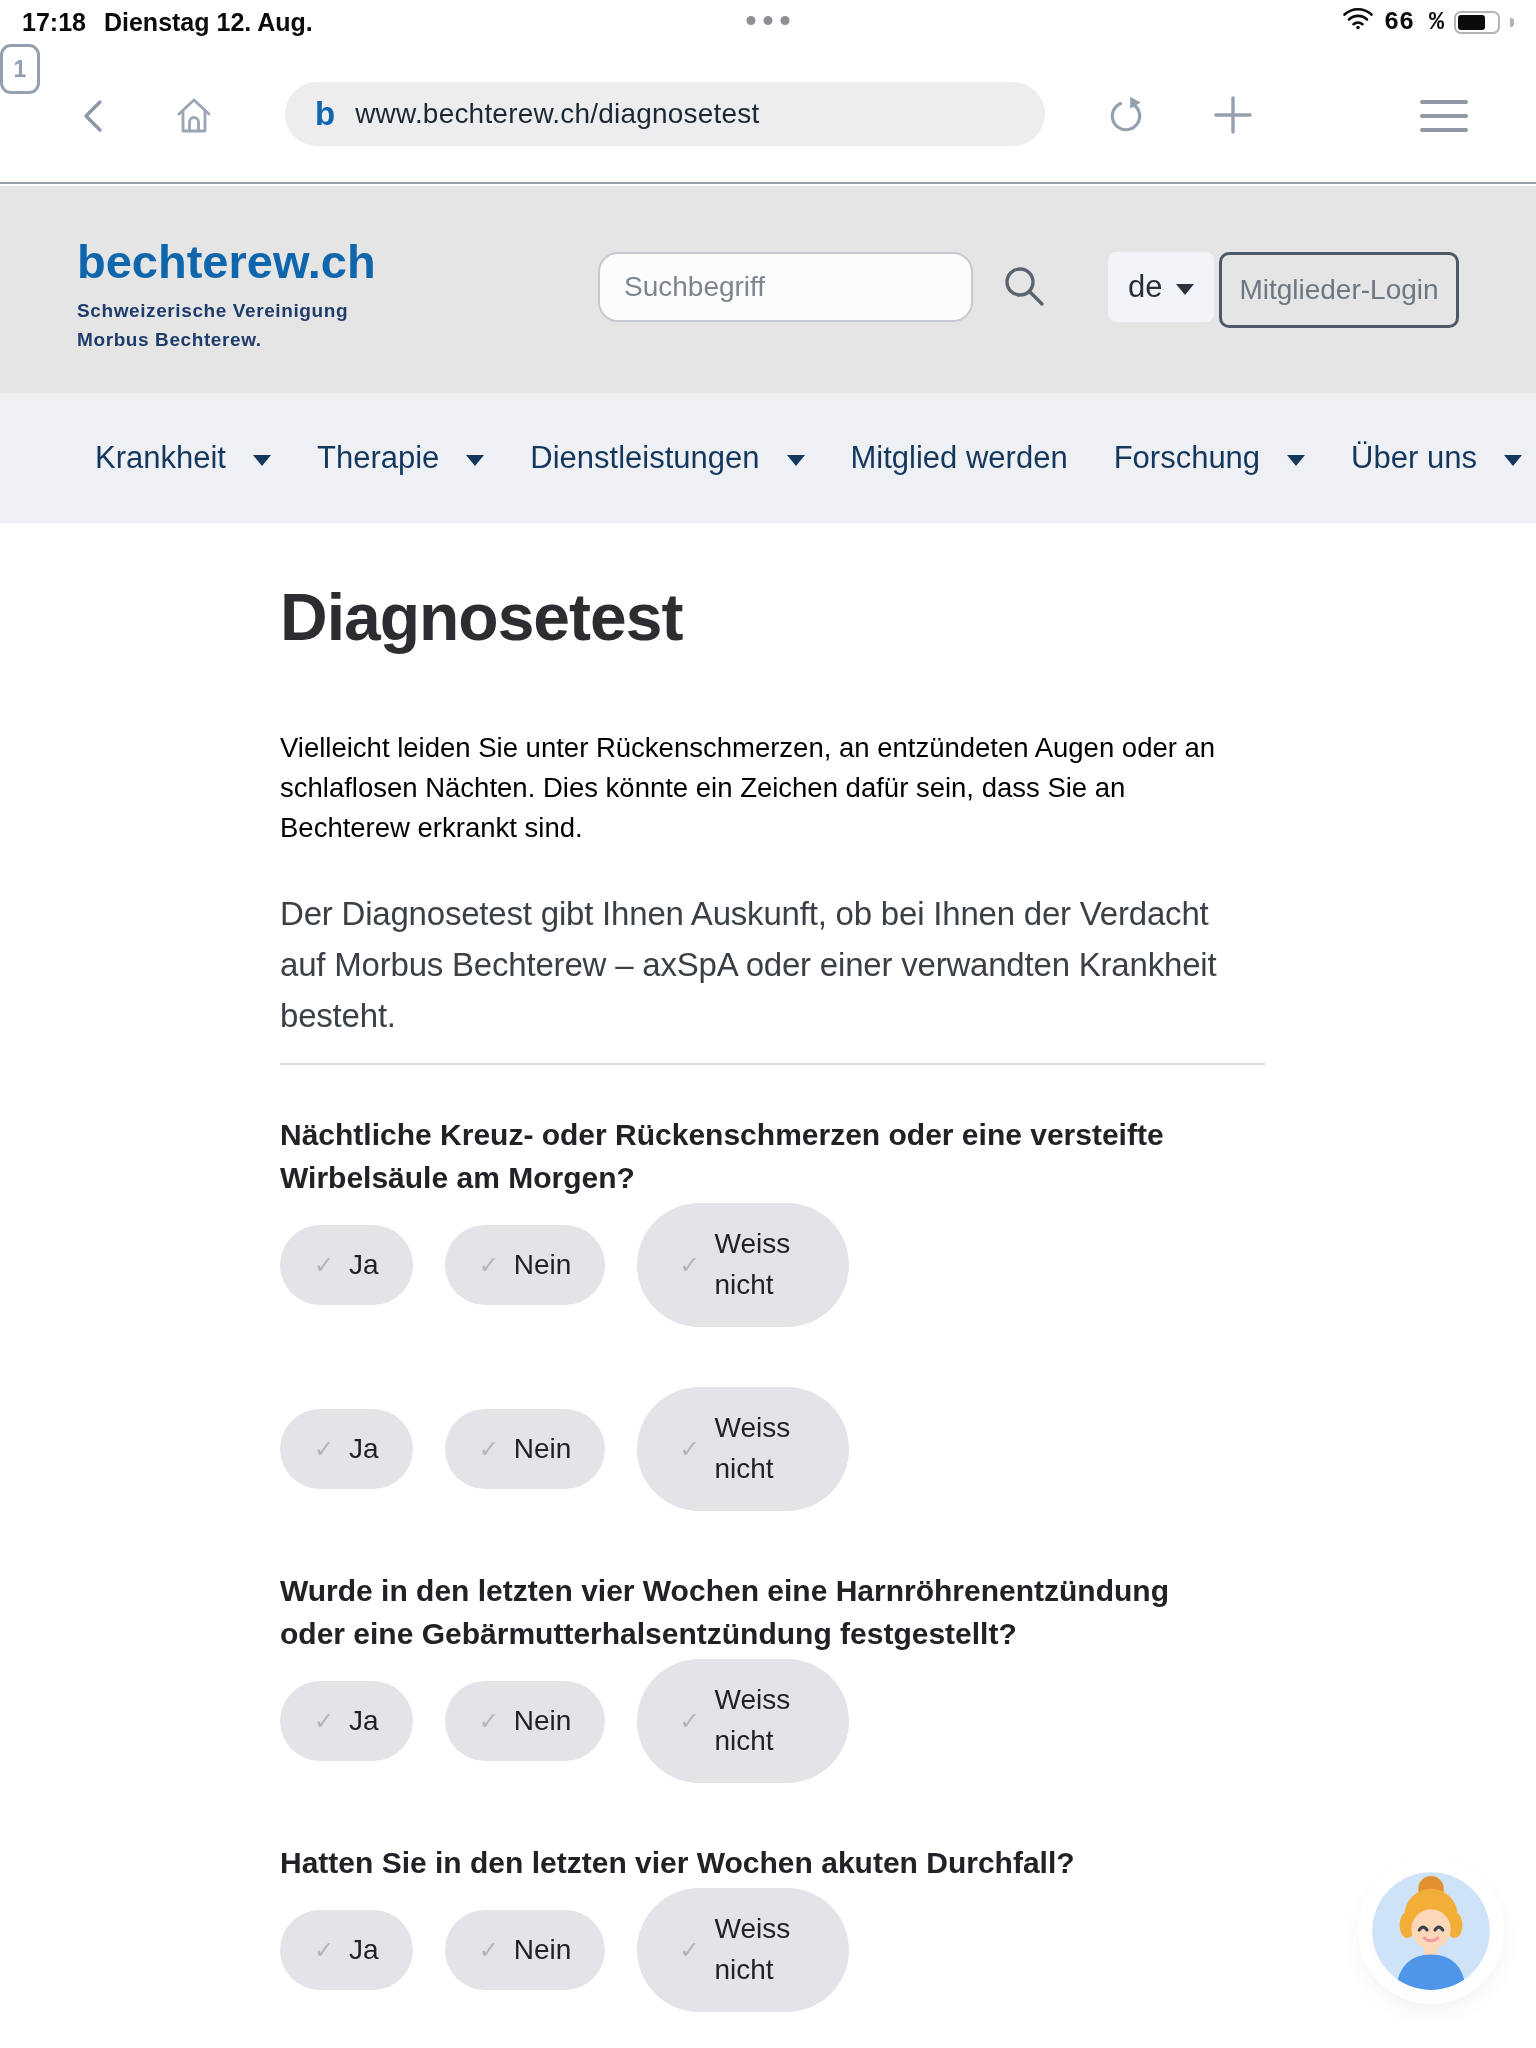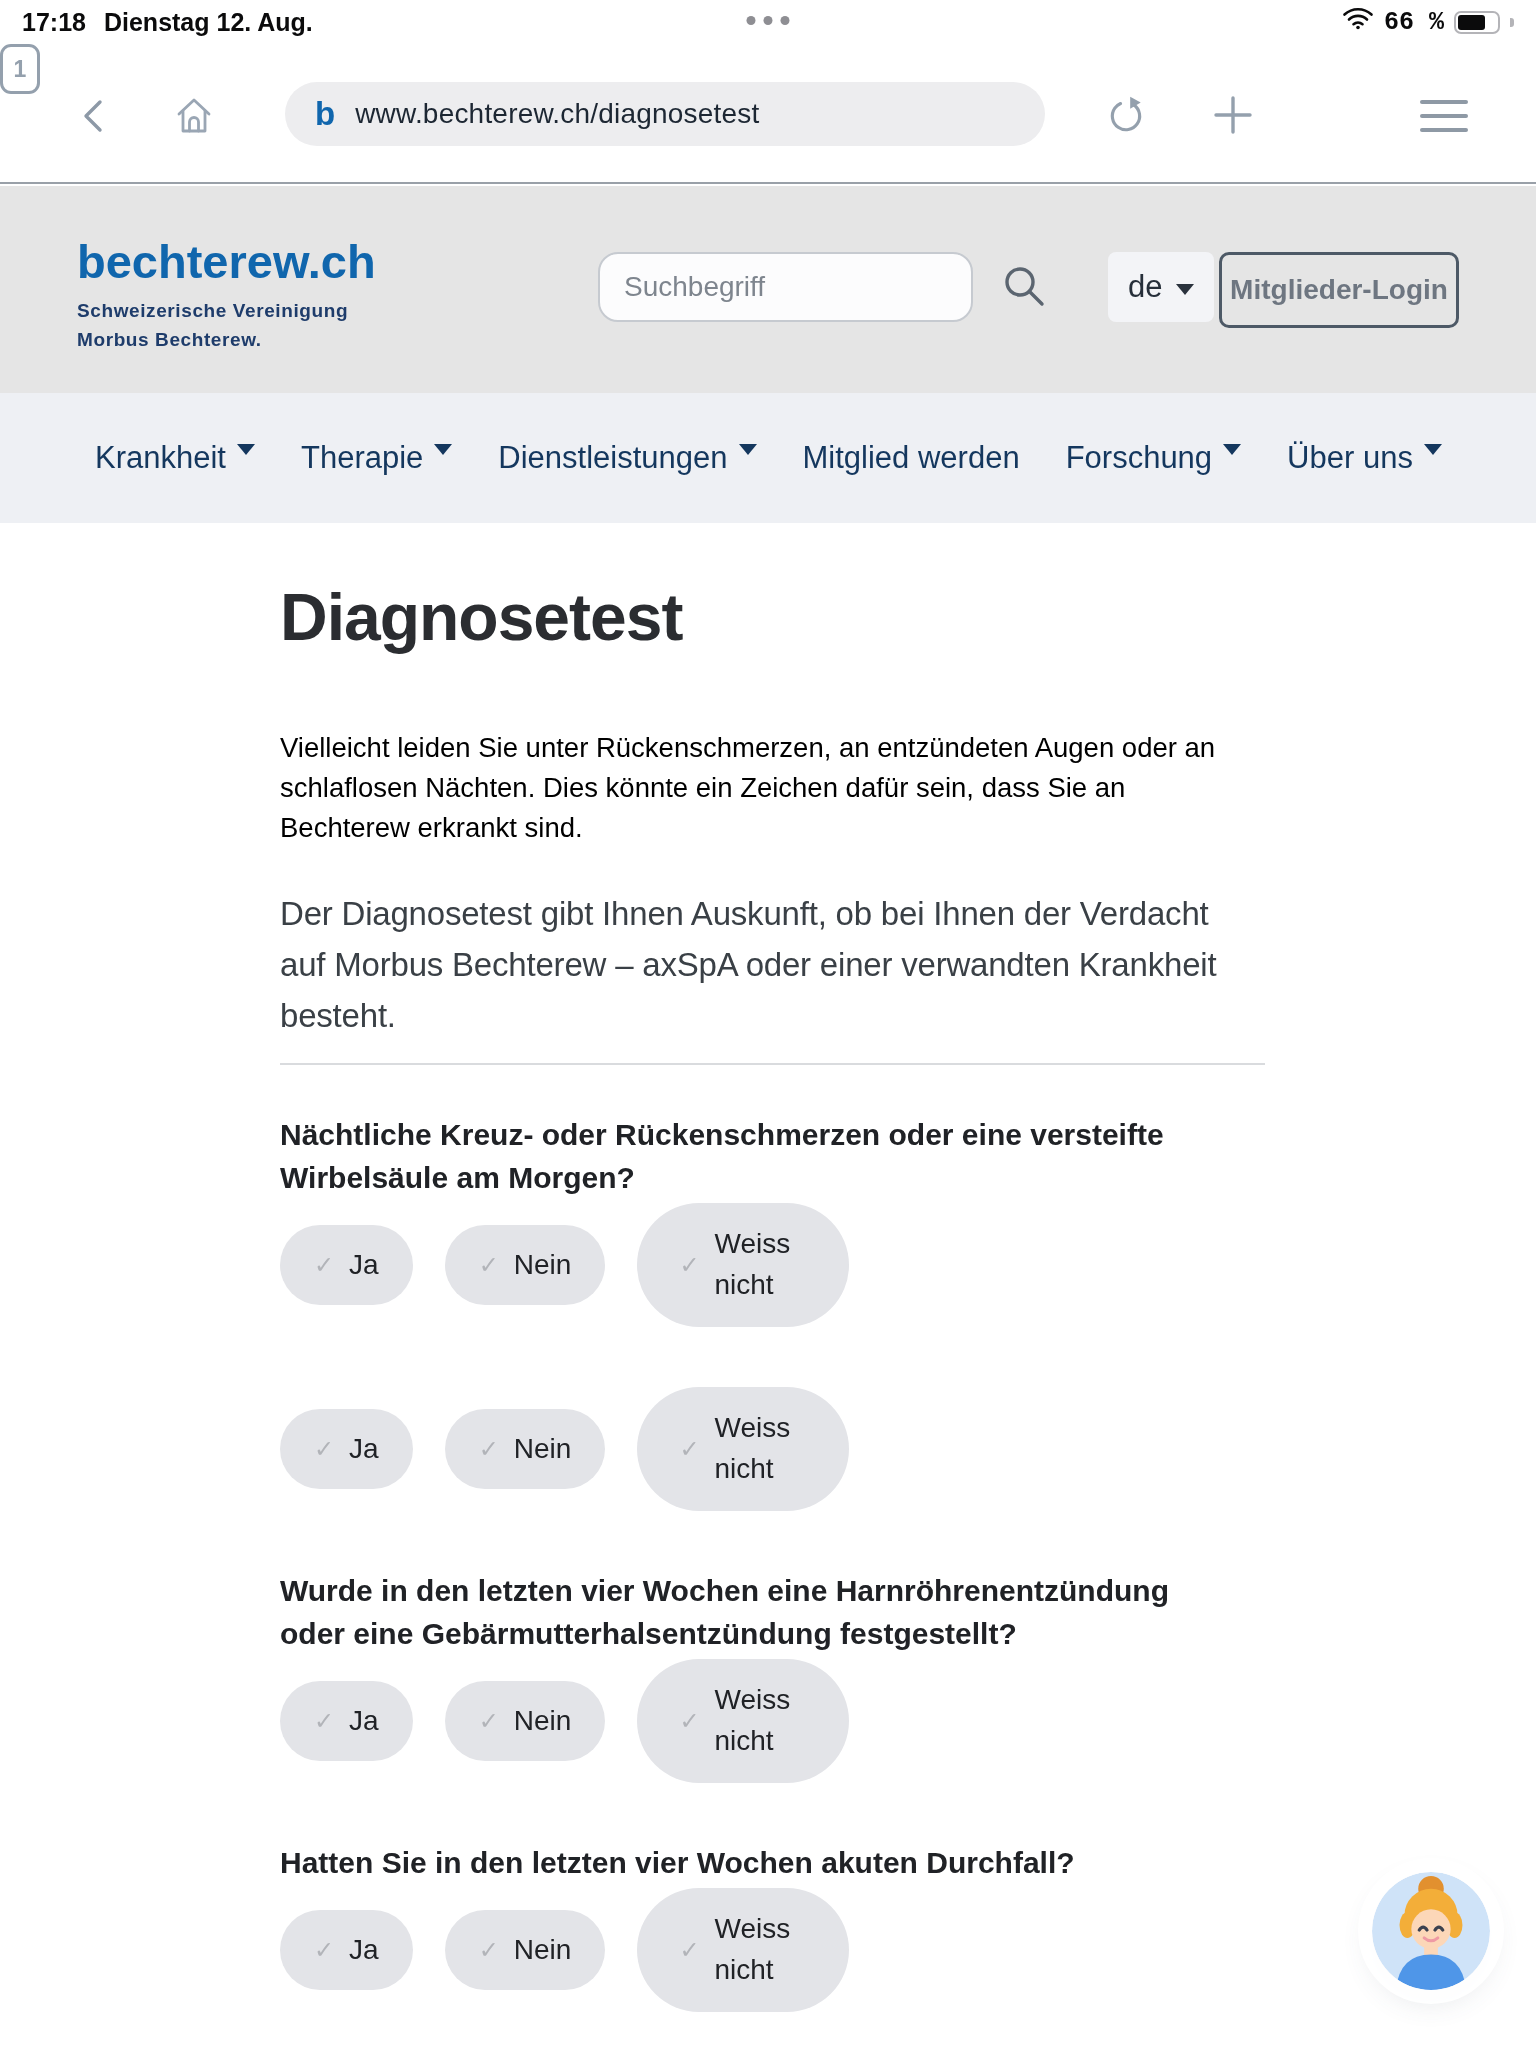--- a/index.html
+++ b/index.html
@@ -48,26 +48,26 @@
     font-size:28px;color:#333;font-family:inherit;outline:none;}
   .search-input::placeholder{color:#7e858e;}
   .search-btn{position:absolute;left:1000px;top:76px;background:none;border:none;cursor:pointer;}
   .lang-select{position:absolute;left:1108px;top:66px;height:70px;display:flex;align-items:center;gap:14px;
     padding:0 20px;border:none;border-radius:8px;background:#f3f4f7;cursor:pointer;
     font-size:31px;color:#262f3a;font-family:inherit;}
   .caret{width:0;height:0;border-left:9px solid transparent;border-right:9px solid transparent;
     border-top:11px solid #2a323d;margin-top:4px;}
   .login-btn{position:absolute;left:1219px;top:66px;width:240px;height:76px;
     border:3px solid #4d5966;border-radius:10px;background:transparent;cursor:pointer;
-    font-size:28px;color:#6e7681;font-family:inherit;display:flex;align-items:center;justify-content:center;font-weight:bold;}
+    font-size:28px;color:#6e7681;font-family:inherit;display:flex;align-items:center;justify-content:center;}
 
   
   .main-nav{position:absolute;top:393px;left:0;width:100%;height:130px;background:#eef0f4;
     display:flex;align-items:center;gap:46px;padding-left:95px;}
-  .nav-item{display:flex;align-items:flex-start;gap:11px;font-size:31px;color:#14375e;cursor:pointer;background:none;border:none;font-family:inherit;}
+  .nav-item{display:flex;align-items:center;gap:27px;font-size:31px;color:#14375e;cursor:pointer;background:none;border:none;font-family:inherit;}
   .nav-item .caret{border-top-color:#14375e;border-left-width:9px;border-right-width:9px;}
 
   
   .content{position:absolute;top:523px;left:280px;width:985px;}
   .page-title{margin-top:58px;font-size:66px;font-weight:700;color:#2b2d31;letter-spacing:-1px;line-height:1.1;}
   .intro-1{margin-top:74px;font-size:27.5px;line-height:40px;color:#000000;max-width:940px;}
   .intro-2{margin-top:40px;font-size:33px;line-height:51px;color:#3a4046;max-width:975px;letter-spacing:-0.2px;}
   .divider{margin-top:22px;border:none;border-top:2px solid #d9dbde;}
   .question-block{margin-top:56px;}
   .question-block.first{margin-top:48px;}

